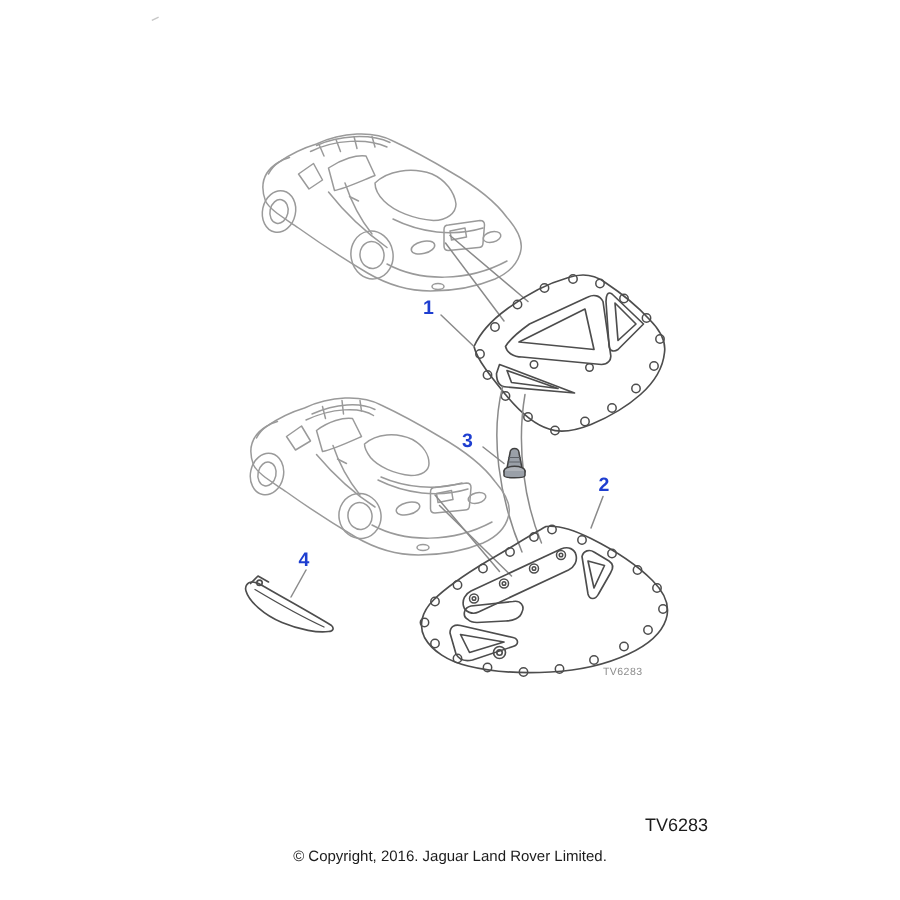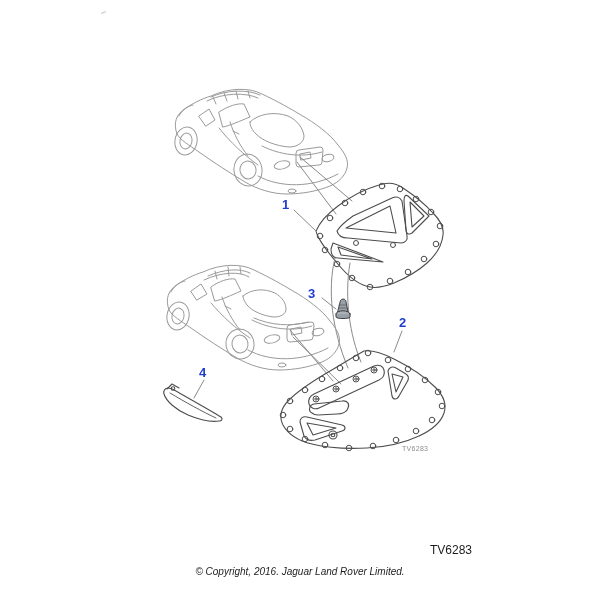--- a/index.html
+++ b/index.html
@@ -9,21 +9,21 @@
   .callout{position:absolute;font-weight:bold;font-size:13px;color:#1e3ed0;
            line-height:13px;cursor:pointer;}
   #callout-1{left:282px;top:198px;}
   #callout-2{left:399px;top:316px;}
   #callout-3{left:308px;top:287px;}
   #callout-4{left:199px;top:366px;}
   #tv-small{position:absolute;left:402px;top:445px;font-size:7px;color:#8d8d8d;
             letter-spacing:.3px;}
   #tv-large{position:absolute;left:430px;top:543px;font-size:12px;color:#1c1c1c;}
   #copyright{position:absolute;left:0;top:566px;width:600px;text-align:center;
-             font-size:10px;color:#1c1c1c;font-style:italic;}
+             font-size:10px;color:#1c1c1c;}
   #stray-mark{position:absolute;left:101px;top:12px;width:5px;height:1px;
               background:#c7c7c7;transform:rotate(-25deg);}
 </style>
 </head>
 <body>
 
 <div id="stage">
 
   <svg id="artwork" width="600" height="600" viewBox="0 0 600 600" fill="none" stroke-linecap="round" stroke-linejoin="round">
 

